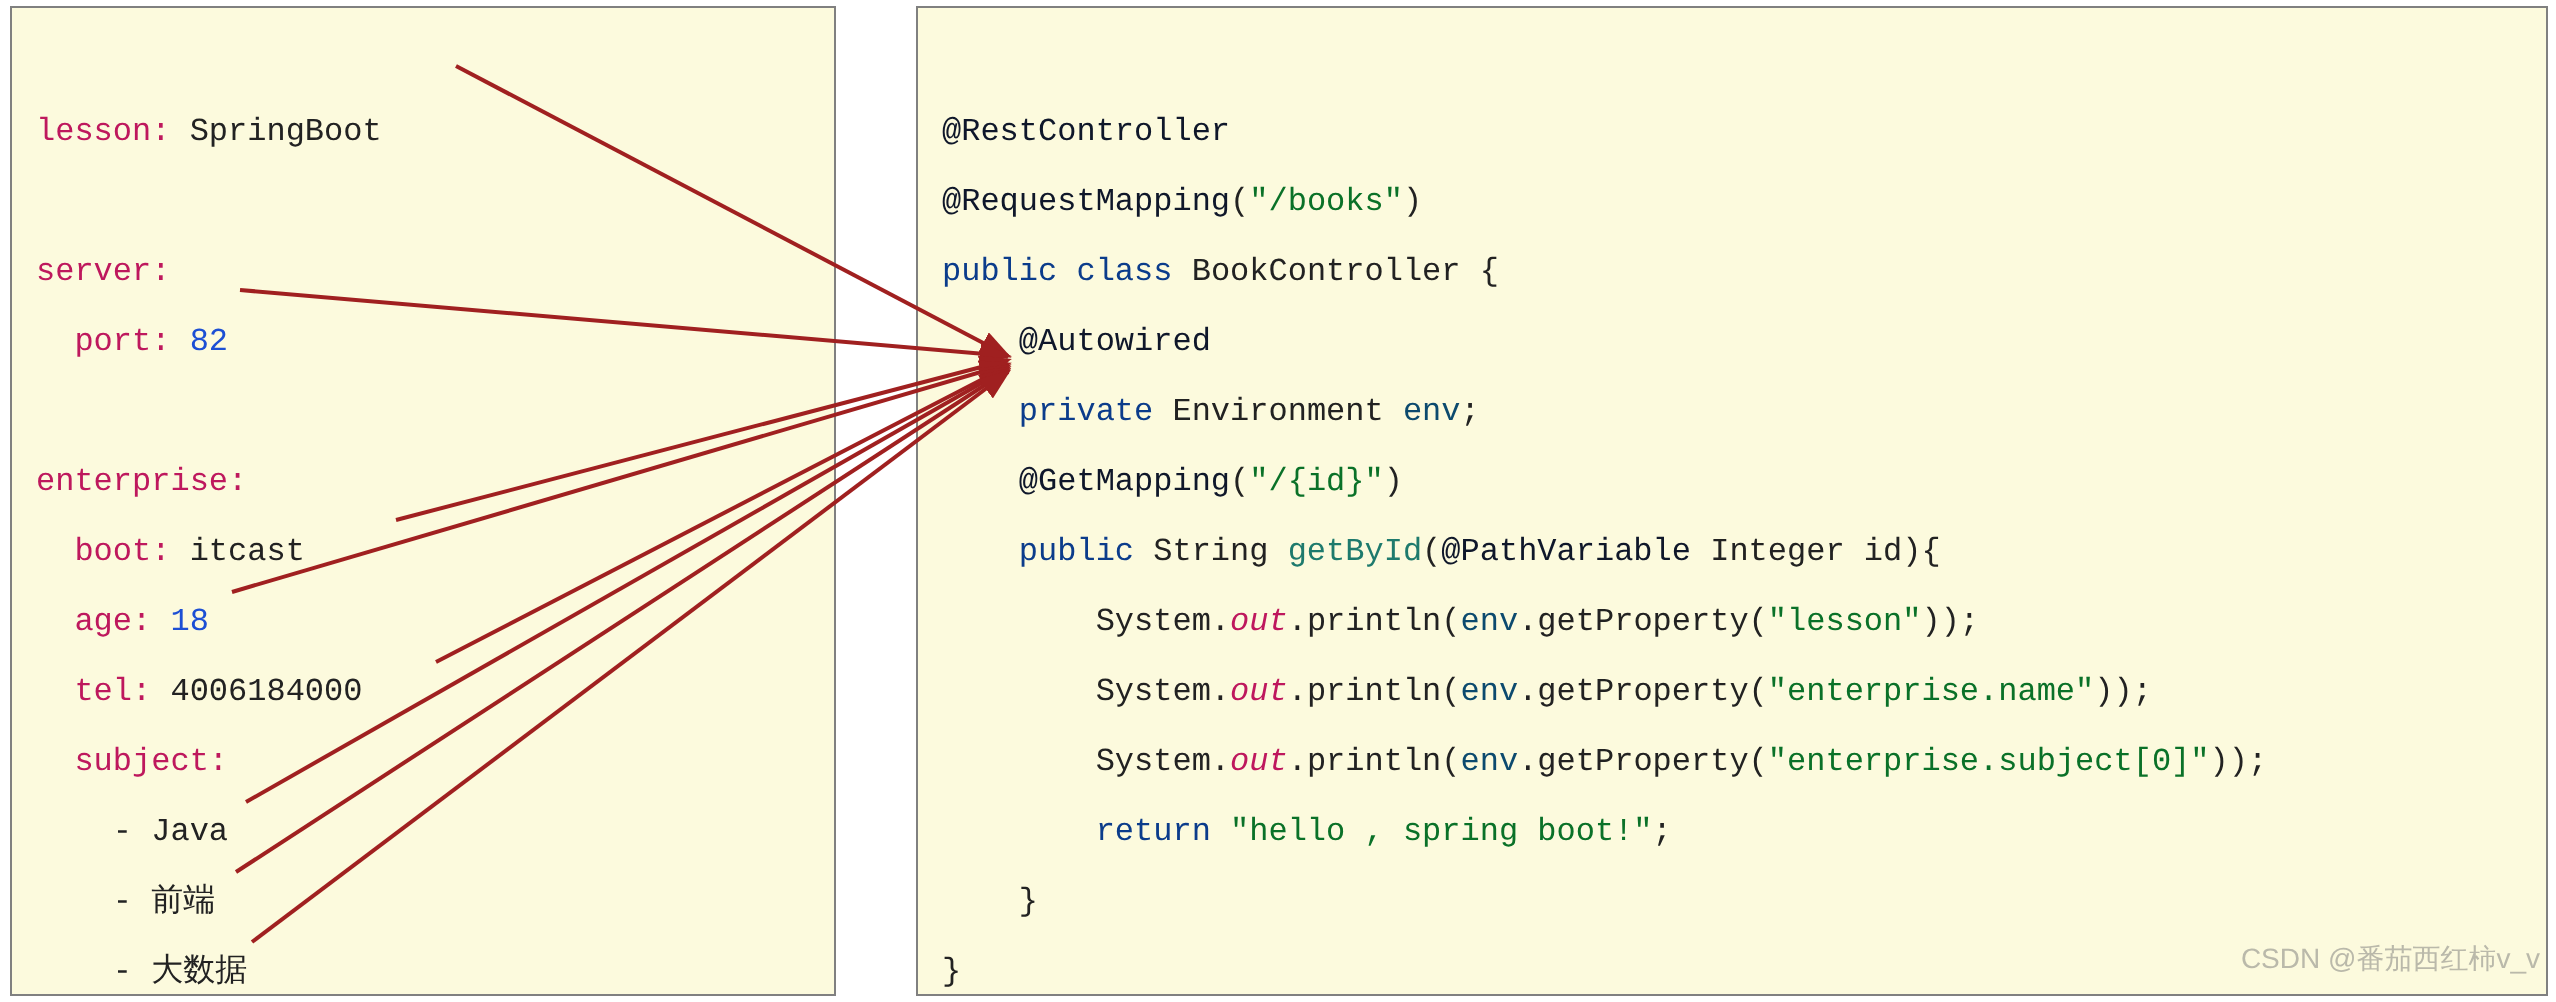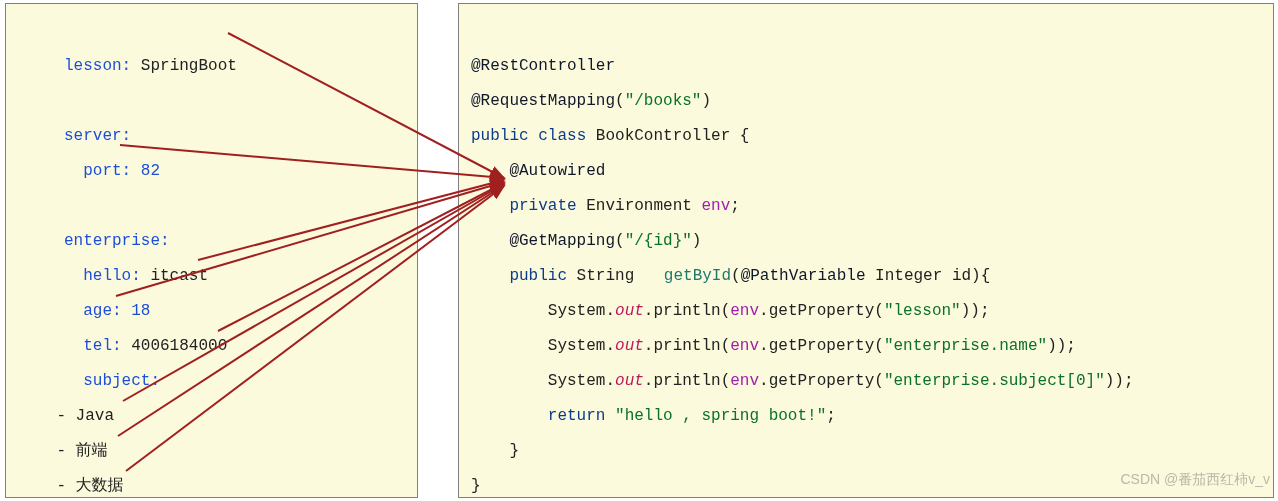--- a/index.html
+++ b/index.html
@@ -26,26 +26,26 @@
     top: 3px;
     width: 413px;
     height: 495px;
   }
   .panel.right {
     left: 458px;
     top: 3px;
     width: 816px;
     height: 495px;
   }
-  .key { color: #1d4ed8; margin-left: 46px; }
+  .key { color: #be185d; }
   .num { color: #1c4fd4; margin-top: 31px; }
   .ann { color: #0f172a; }
   .kw  { color: #0b3c8b; }
-  .method { color: #1e7a6d; margin-left: 20px; }
-  .ident { color: #a21caf; text-align: center; }
+  .method { color: #1e7a6d; }
+  .ident { color: #0c4a6e; text-align: center; }
   .str { color: #0a7128; }
   .field { font-style: italic; color: #be185d; }
   .plain { color: #222; }
   svg.arrows {
     position: absolute;
     left: 0; top: 0;
     width: 1278px;
     height: 501px;
     pointer-events: none;
   }
@@ -61,21 +61,21 @@
 </head>
 <body>
 
 <div class="panel left">
 <span><span class="key">lesson:</span><span class="plain"> SpringBoot</span></span>
 
 <span><span class="key">server:</span></span>
   <span><span class="key">port:</span><span class="num"> 82</span></span>
 
 <span><span class="key">enterprise:</span></span>
-  <span><span class="key">hello:</span><span class="plain"> itcast</span></span>
+  <span><span class="key">boot:</span><span class="plain"> itcast</span></span>
   <span><span class="key">age:</span><span class="num"> 18</span></span>
   <span><span class="key">tel:</span><span class="plain"> 4006184000</span></span>
   <span><span class="key">subject:</span></span>
     <span class="plain">- Java</span>
     <span class="plain">- 前端</span>
     <span class="plain">- 大数据</span>
 </div>
 
 <div class="panel right">
 <span><span class="ann">@RestController</span></span>

